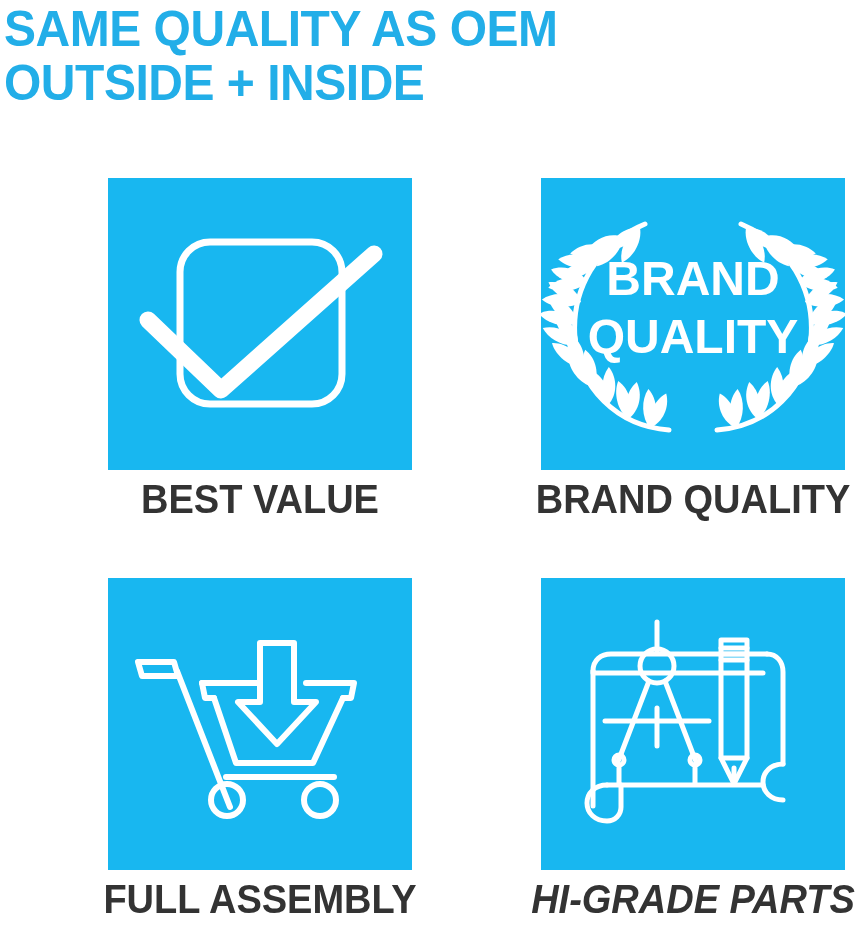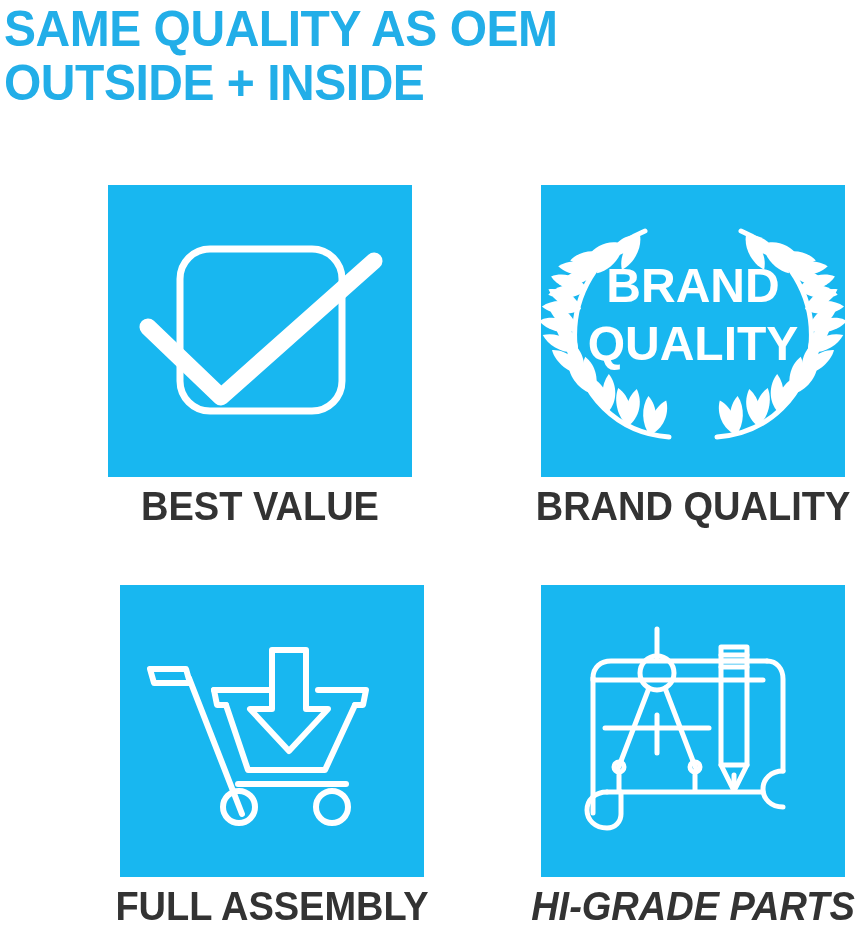--- a/index.html
+++ b/index.html
@@ -33,25 +33,25 @@
     white-space: nowrap;
   }
   .headline .hl-line { display: block; }
 
   
   .grid {
     position: absolute;
     left: 0; top: 0;
     width: 862px; height: 929px;
   }
-  .cell { position: absolute; margin-top: 7px; }
+  .cell { position: absolute; }
 
   .cell.c0 { left: 108px; top: 178px; }
   .cell.c1 { left: 541px; top: 178px; }
-  .cell.c2 { left: 120px; top: 578px; }
+  .cell.c2 { left: 108px; top: 578px; }
   .cell.c3 { left: 541px; top: 578px; font-style: italic; }
 
   .tile {
     width: 304px;
     height: 292px;
     background: #18B7F0;
     position: relative;
     overflow: visible;
   }
   .tile svg { display: block; width: 100%; height: 100%; }

